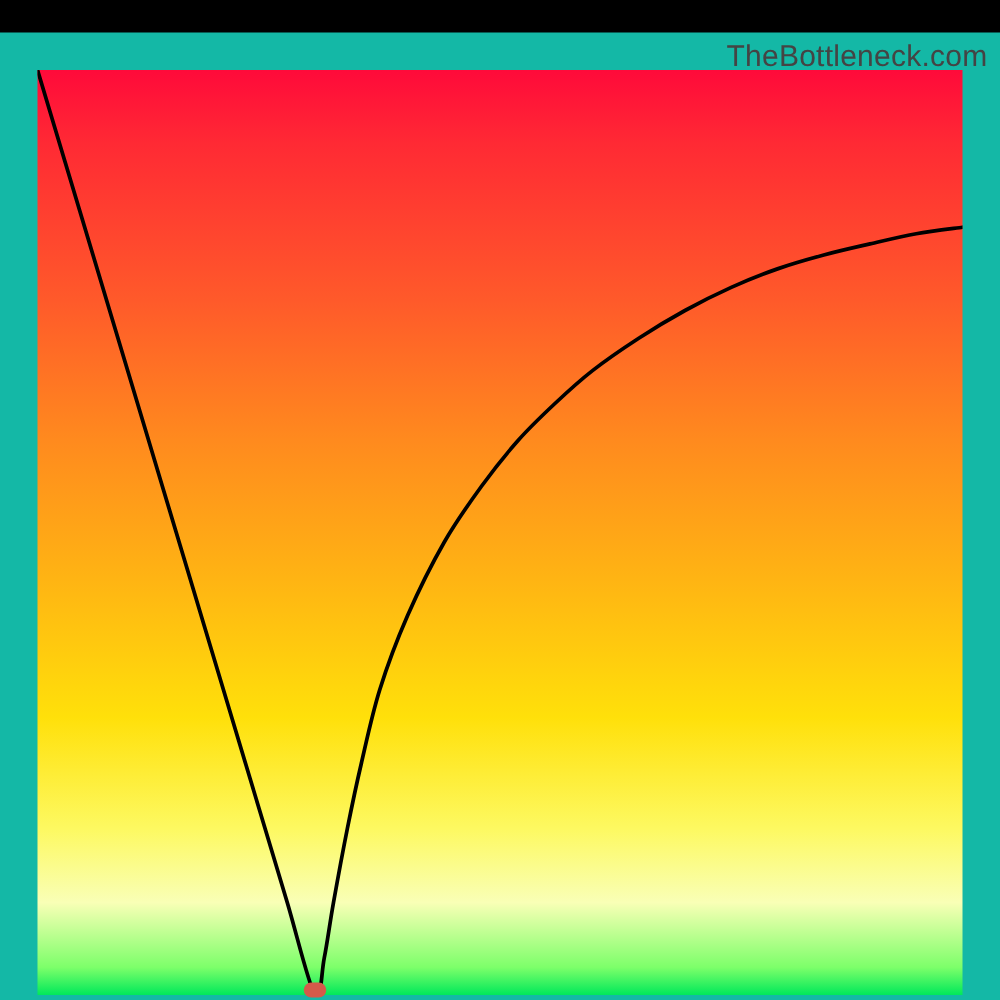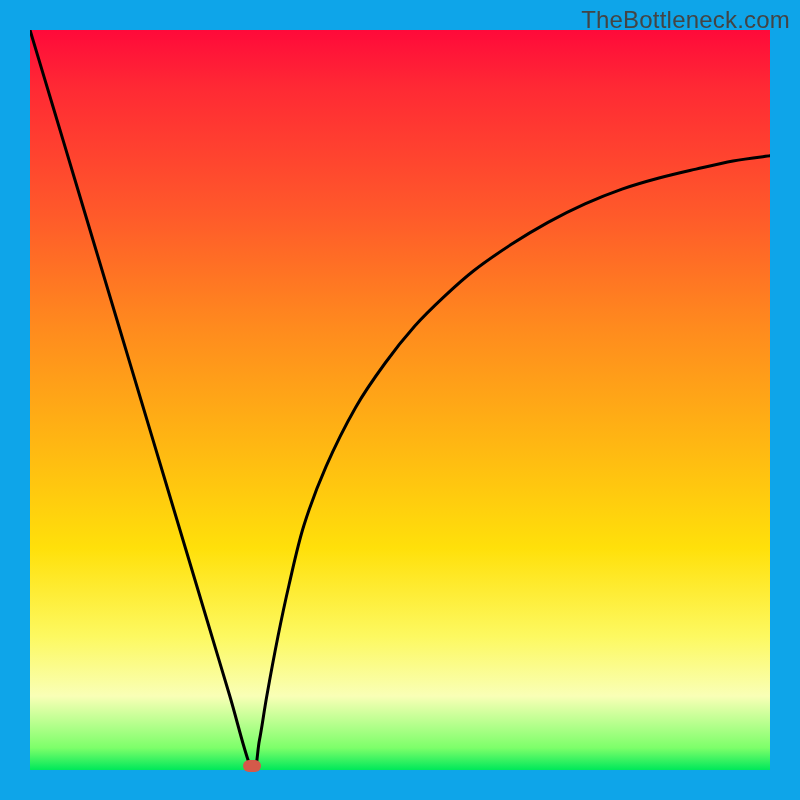--- a/index.html
+++ b/index.html
@@ -7,21 +7,22 @@
     padding: 0;
     width: 800px;
     height: 800px;
     overflow: hidden;
     background: #000;
     font-family: Arial, Helvetica, sans-serif;
   }
   .frame {
     position: absolute;
     inset: 0;
-    background: #0ea5e9;
+    background: #14b8a6;
+    margin-top: 26px;
   }
   .plot-area {
     position: absolute;
     left: 30px;
     top: 30px;
     width: 740px;
     height: 740px;
   }
   .gradient-bg {
     position: absolute;

